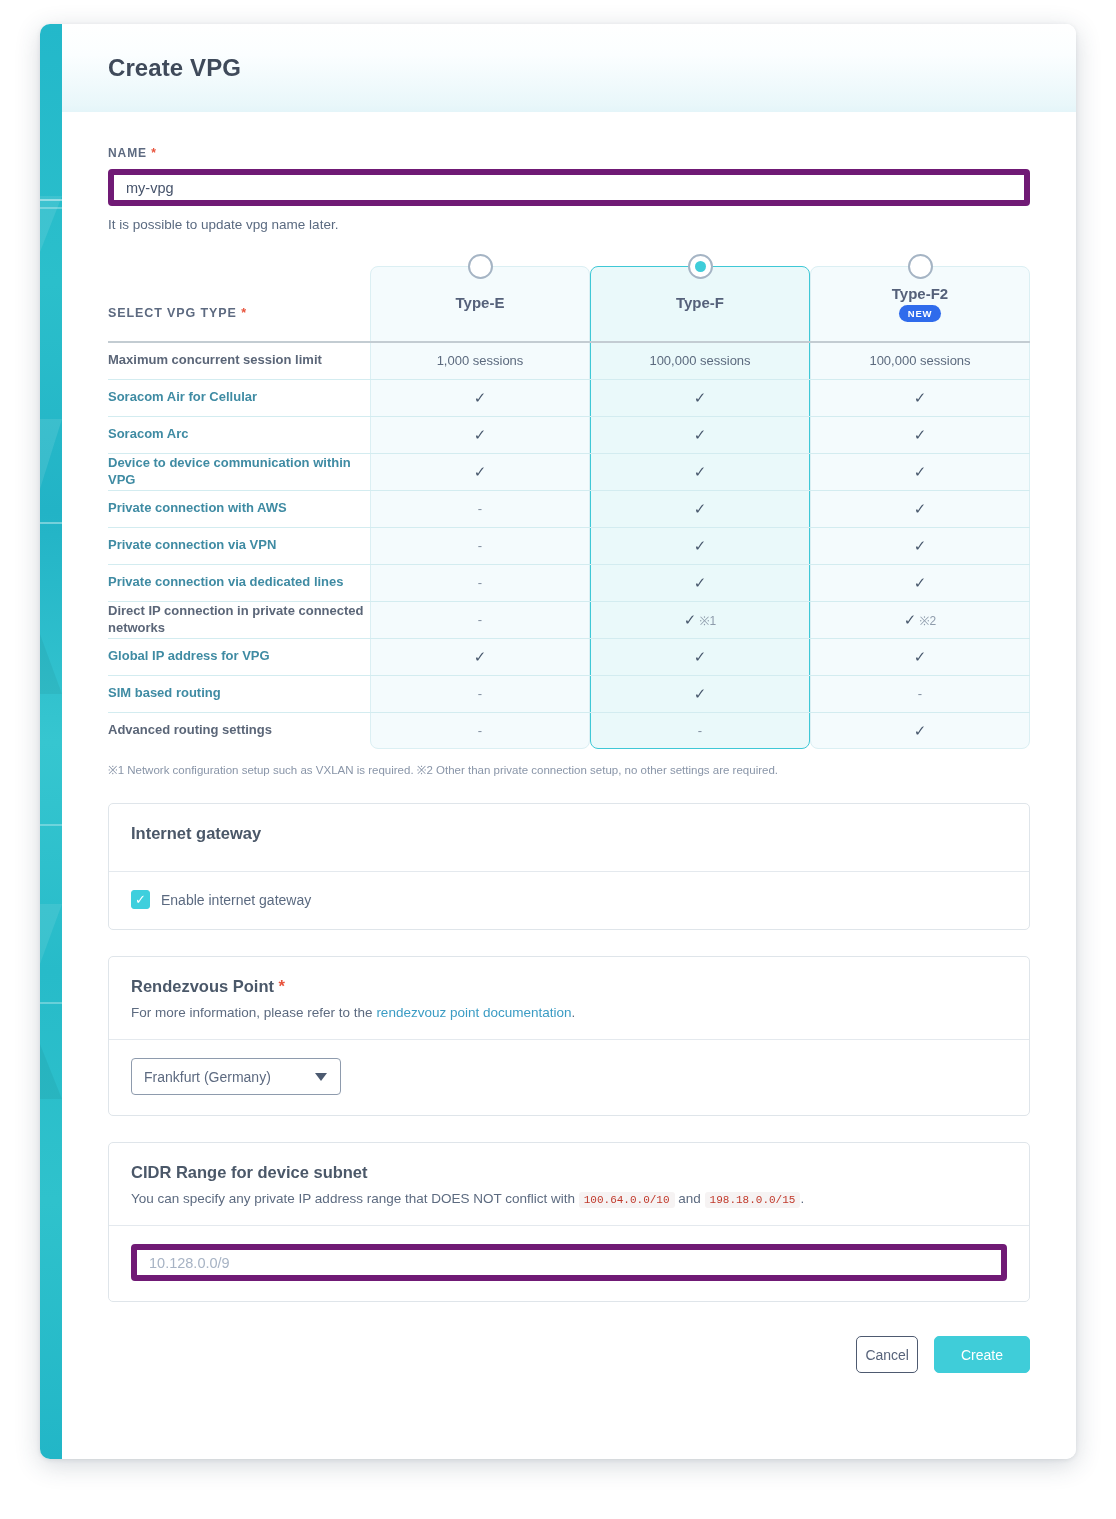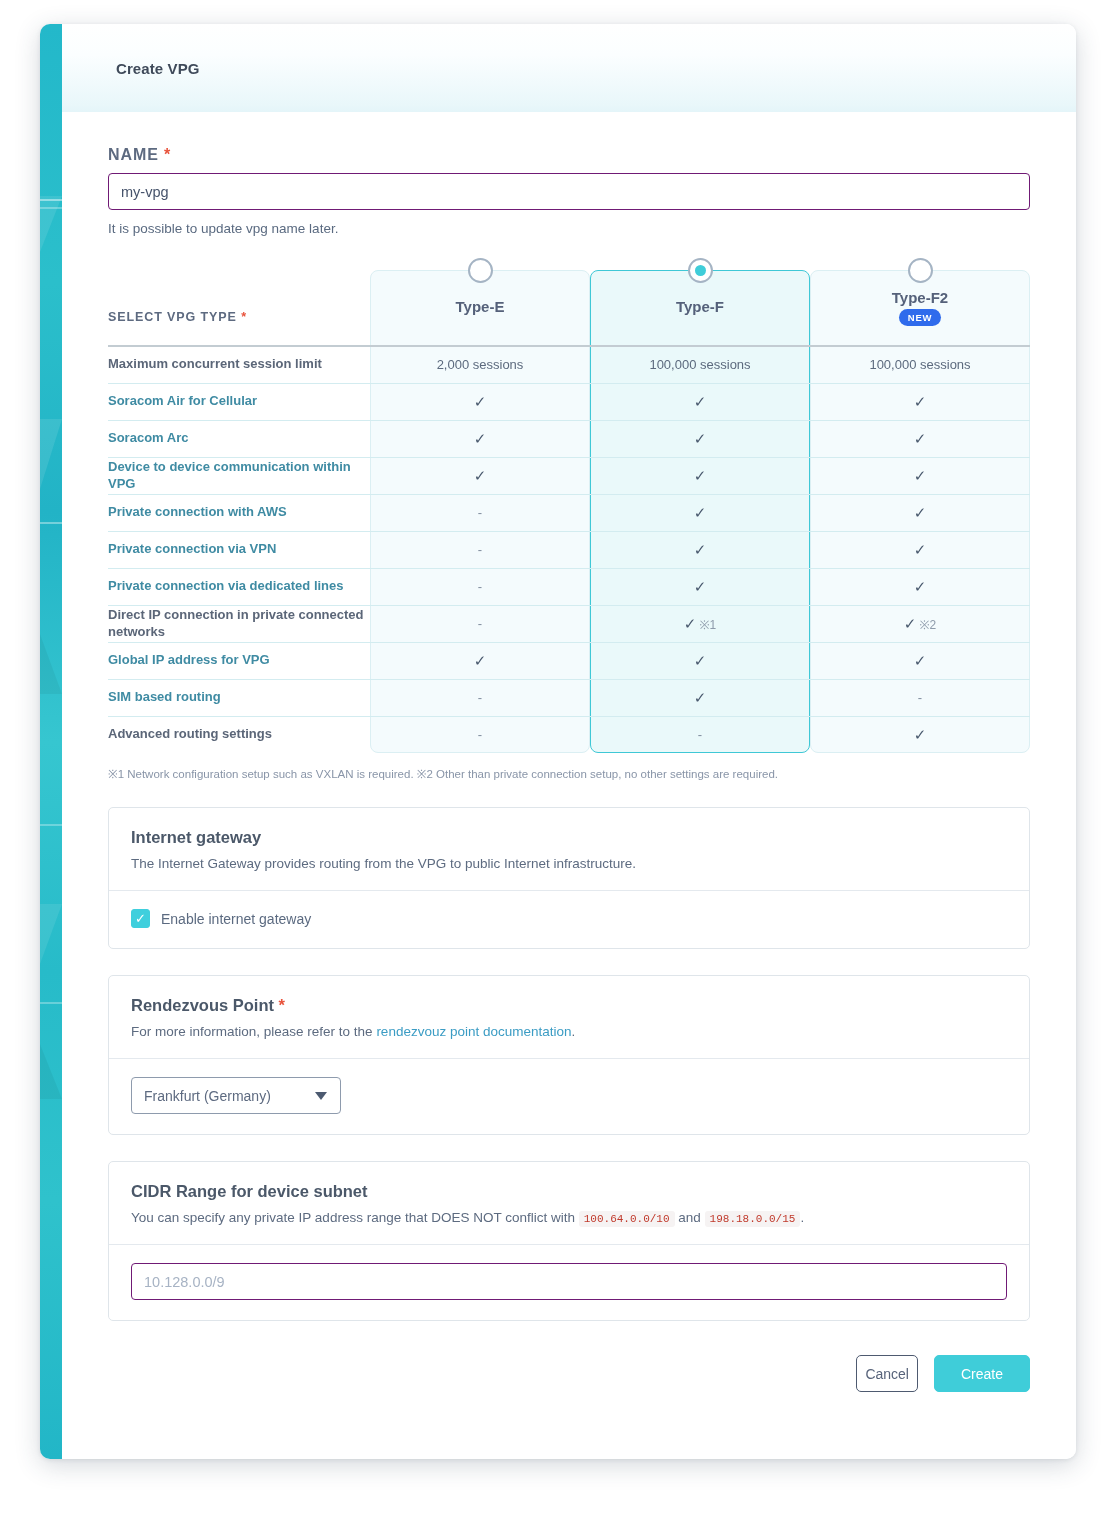--- a/index.html
+++ b/index.html
@@ -43,37 +43,37 @@
   #body { flex: 1 1 auto; position: relative; background:#fff; }
 
   
   #hdr {
     height: 88px;
     background: linear-gradient(180deg,#ffffff 0%,#fbfeff 35%,#e9f7fa 92%,#e4f5f9 100%);
     padding: 0 0 0 46px;
     display: flex; align-items: center;
   }
   #hdr h1 {
-    margin: 8px; font-size: 15px; font-weight: bold;
+    margin: 0; font-size: 24px; font-weight: bold;
     color: #3f4a5a; letter-spacing: .1px;
   }
 
   
   #content { padding: 0 46px; }
 
   .req { color:#e8533c; font-weight:bold; }
 
   .field-label {
-    font-size: 16px; font-weight: bold; letter-spacing: .9px;
+    font-size: 12px; font-weight: bold; letter-spacing: .9px;
     color: #5d6a80; text-transform: uppercase;
     margin: 34px 0 9px 0;
   }
   .txtinput {
     width: 100%; height: 37px;
-    border: 1px solid #701a75; border-radius: 4px;
+    border: 6px solid #701a75; border-radius: 4px;
     background: #fff;
     font-family: "Liberation Sans", sans-serif;
     font-size: 14.5px; color: #46536b;
     padding: 0 12px;
     outline: none;
   }
   .txtinput::placeholder { color:#a7b3c4; }
   .helper { font-size: 13.5px; color:#5a6a80; margin-top: 11px; }
 
   
@@ -267,21 +267,21 @@
                 </th>
                 <th class="thhead">
                   <div class="tname">Type-F</div>
                 </th>
                 <th class="thhead"><div class="tname">Type-F2</div><span class="badge-new">NEW</span></th>
               </tr>
           </thead>
           <tbody id="cmpbody">
               <tr class="frow first-frow">
                 <td class="rowlab gray">Maximum concurrent session limit</td>
-                <td class="val">2,000 sessions</td>
+                <td class="val">1,000 sessions</td>
                 <td class="val">100,000 sessions</td>
                 <td class="val">100,000 sessions</td>
               </tr>
               <tr class="frow">
                 <td class="rowlab">Soracom Air for Cellular</td>
                 <td class="val"><span class="chk">✓</span></td>
                 <td class="val"><span class="chk">✓</span></td>
                 <td class="val"><span class="chk">✓</span></td>
               </tr>
               <tr class="frow">
@@ -341,21 +341,20 @@
             </tbody>
         </table>
 
         <div class="footnote">※1 Network configuration setup such as VXLAN is required. ※2 Other than private connection setup, no other settings are required.</div>
       </div>
 
       
       <div class="panel">
         <div class="phead">
           <p class="ptitle">Internet gateway</p>
-          <p class="pdesc">The Internet Gateway provides routing from the VPG to public Internet infrastructure.</p>
         </div>
         <div class="pbody">
           <div class="cbrow">
             <div class="cbox">
               <span>✓</span>
             </div>
             <span class="cblabel">Enable internet gateway</span>
           </div>
         </div>
       </div>

